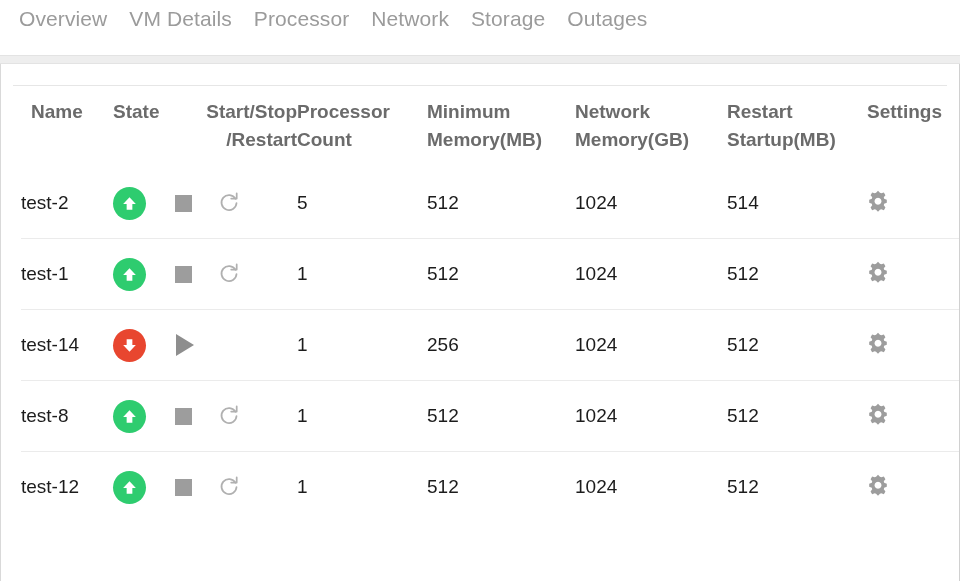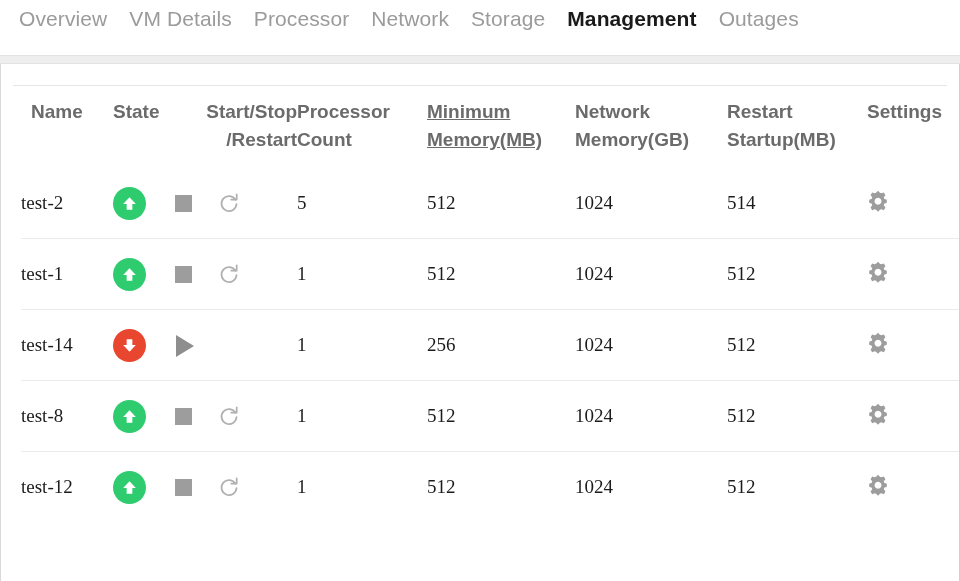--- a/index.html
+++ b/index.html
@@ -113,33 +113,32 @@
     font-weight: bold;
     text-align: left;
     vertical-align: top;
     padding: 12px 0 14px 0;
     line-height: 28px;
   }
   .th-name      { width: 82px;  padding-left: 10px !important; }
   .th-state     { width: 62px;  }
   .th-ctl       { width: 122px; text-align: right !important; }
   .th-proc      { width: 130px; }
-  .th-min       { width: 148px; text-decoration: underline; }
+  .th-min       { width: 148px; }
   .th-max       { width: 152px; }
   .th-startup   { width: 140px; }
   .th-settings  { width: 100px; }
 
   table.vmtable td {
     font-size: 19px;
     color: #1c1c1c;
     height: 70px;
     border-bottom: 1px solid #ebebeb;
     vertical-align: middle;
     padding: 0;
-    font-family: Liberation Serif, serif;
   }
   table.vmtable tbody tr:last-child td {
     border-bottom: none;
   }
   .td-name { padding-left: 10px; }
 
   
   .state-icon {
     width: 33px;
     height: 33px;
@@ -193,21 +192,20 @@
 <body>
 
 <div class="page">
 
   <div class="tabbar" id="tabbar">
       <div class="tab"><span>Overview</span></div>
       <div class="tab"><span>VM Details</span></div>
       <div class="tab"><span>Processor</span></div>
       <div class="tab"><span>Network</span></div>
       <div class="tab"><span>Storage</span></div>
-      <div class="tab active"><span>Management</span><span class="tab-underline"></span></div>
       <div class="tab"><span>Outages</span></div>
     </div>
   <div class="tabbar-sep"></div>
 
   <div class="card">
     <div class="title-rule"></div>
 
     <table class="vmtable">
       <thead>
         <tr>

